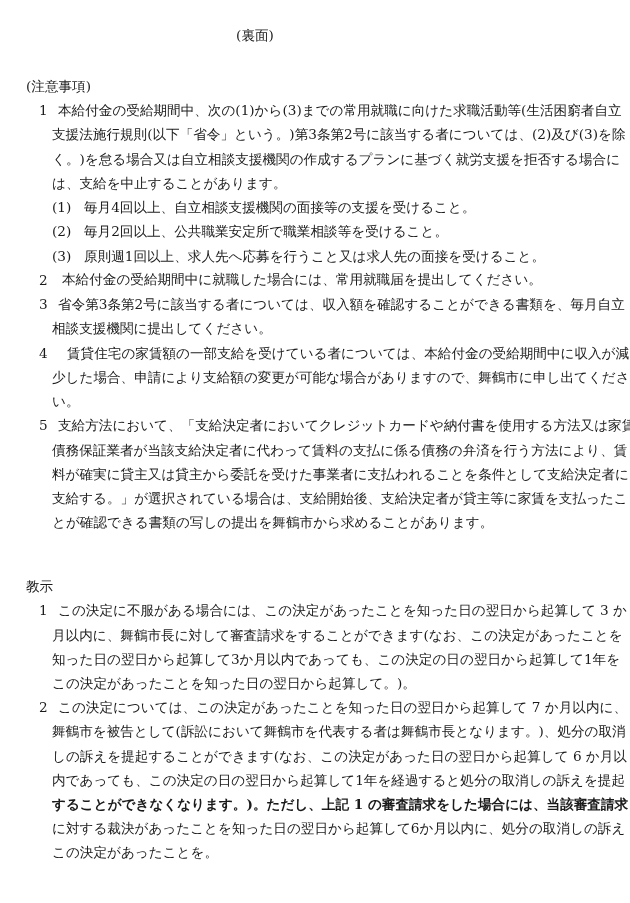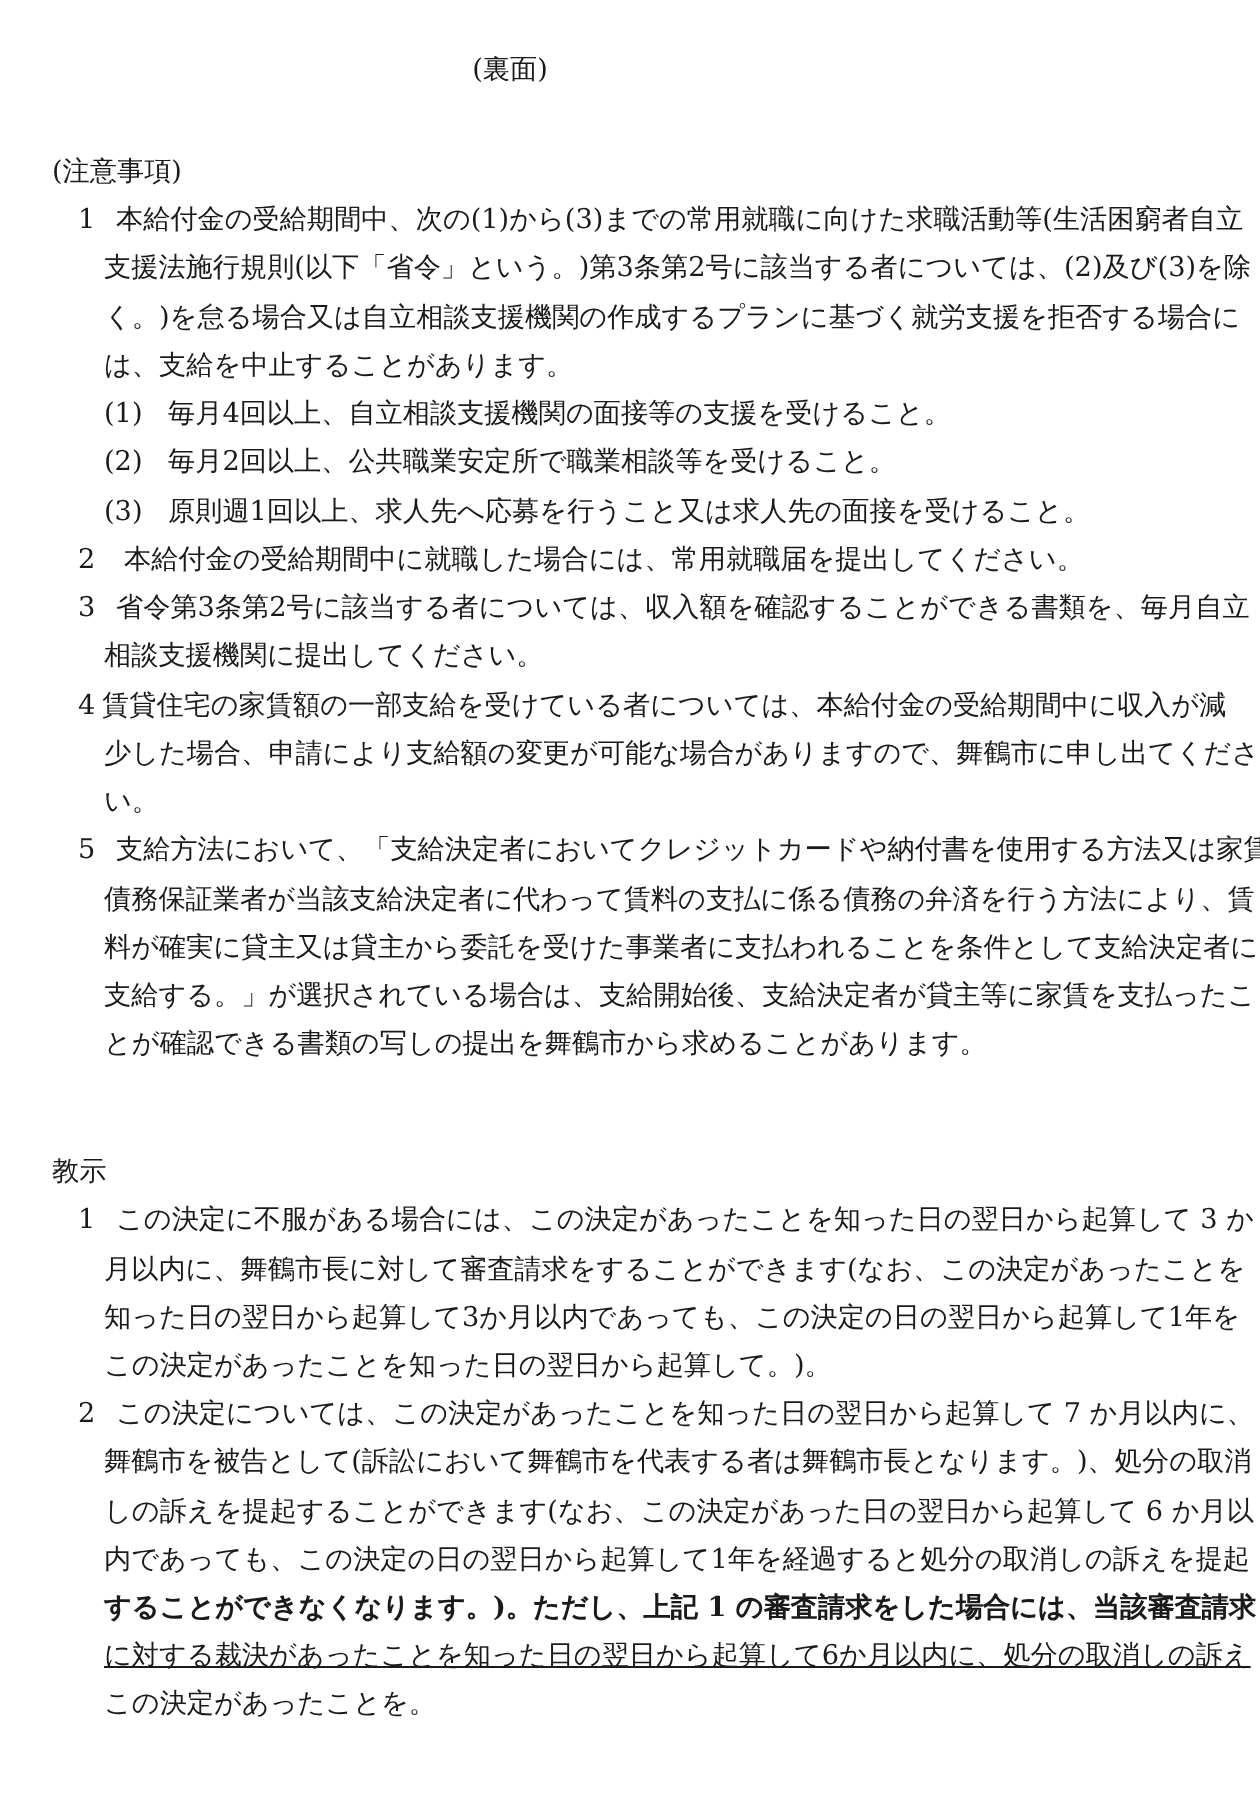--- a/index.html
+++ b/index.html
@@ -61,21 +61,21 @@
   <div class="line" style="top:247px;left:84px;">原則週1回以上、求人先へ応募を行うこと又は求人先の面接を受けること。</div>
 
   <div class="num" style="top:271px;left:39px;">2</div>
   <div class="line" style="top:271px;left:62px;font-family:Liberation Serif, serif;">本給付金の受給期間中に就職した場合には、常用就職届を提出してください。</div>
 
   <div class="num" style="top:295px;left:39px;">3</div>
   <div class="line" style="top:295px;left:58px;">省令第3条第2号に該当する者については、収入額を確認することができる書類を、毎月自立</div>
   <div class="line" style="top:319px;left:52px;">相談支援機関に提出してください。</div>
 
   <div class="num" style="top:344px;left:39px;">4</div>
-  <div class="line" style="top:344px;left:51px;">賃貸住宅の家賃額の一部支給を受けている者については、本給付金の受給期間中に収入が減</div>
+  <div class="line" style="top:344px;left:67px;">賃貸住宅の家賃額の一部支給を受けている者については、本給付金の受給期間中に収入が減</div>
   <div class="line" style="top:368px;left:52px;">少した場合、申請により支給額の変更が可能な場合がありますので、舞鶴市に申し出てくださ</div>
   <div class="line" style="top:392px;left:52px;">い。</div>
 
   <div class="num" style="top:416px;left:39px;">5</div>
   <div class="line" style="top:416px;left:58px;">支給方法において、「支給決定者においてクレジットカードや納付書を使用する方法又は家賃</div>
   <div class="line" style="top:441px;left:52px;">債務保証業者が当該支給決定者に代わって賃料の支払に係る債務の弁済を行う方法により、賃</div>
   <div class="line" style="top:465px;left:52px;">料が確実に貸主又は貸主から委託を受けた事業者に支払われることを条件として支給決定者に</div>
   <div class="line" style="top:489px;left:52px;">支給する。」が選択されている場合は、支給開始後、支給決定者が貸主等に家賃を支払ったこ</div>
   <div class="line" style="top:513px;left:52px;">とが確認できる書類の写しの提出を舞鶴市から求めることがあります。</div>
 
@@ -86,16 +86,16 @@
   <div class="line" style="top:626px;left:52px;">月以内に、舞鶴市長に対して審査請求をすることができます(なお、この決定があったことを</div>
   <div class="line" style="top:650px;left:52px;">知った日の翌日から起算して3か月以内であっても、この決定の日の翌日から起算して1年を</div>
   <div class="line" style="top:674px;left:52px;">この決定があったことを知った日の翌日から起算して。)。</div>
 
   <div class="num" style="top:698px;left:39px;">2</div>
   <div class="line" style="top:698px;left:58px;">この決定については、この決定があったことを知った日の翌日から起算して 7 か月以内に、</div>
   <div class="line" style="top:722px;left:52px;">舞鶴市を被告として(訴訟において舞鶴市を代表する者は舞鶴市長となります。)、処分の取消</div>
   <div class="line" style="top:747px;left:52px;">しの訴えを提起することができます(なお、この決定があった日の翌日から起算して 6 か月以</div>
   <div class="line" style="top:771px;left:52px;">内であっても、この決定の日の翌日から起算して1年を経過すると処分の取消しの訴えを提起</div>
   <div class="line" style="top:795px;left:52px;font-weight:bold;">することができなくなります。)。ただし、上記 1 の審査請求をした場合には、当該審査請求</div>
-  <div class="line" style="top:819px;left:52px;text-decoration:underline;">に対する裁決があったことを知った日の翌日から起算して6か月以内に、処分の取消しの訴え</div>
+  <div class="line" style="top:819px;left:52px;">に対する裁決があったことを知った日の翌日から起算して6か月以内に、処分の取消しの訴え</div>
   <div class="line" style="top:843px;left:52px;">この決定があったことを。</div>
 
 </div>
 
 </body></html>

